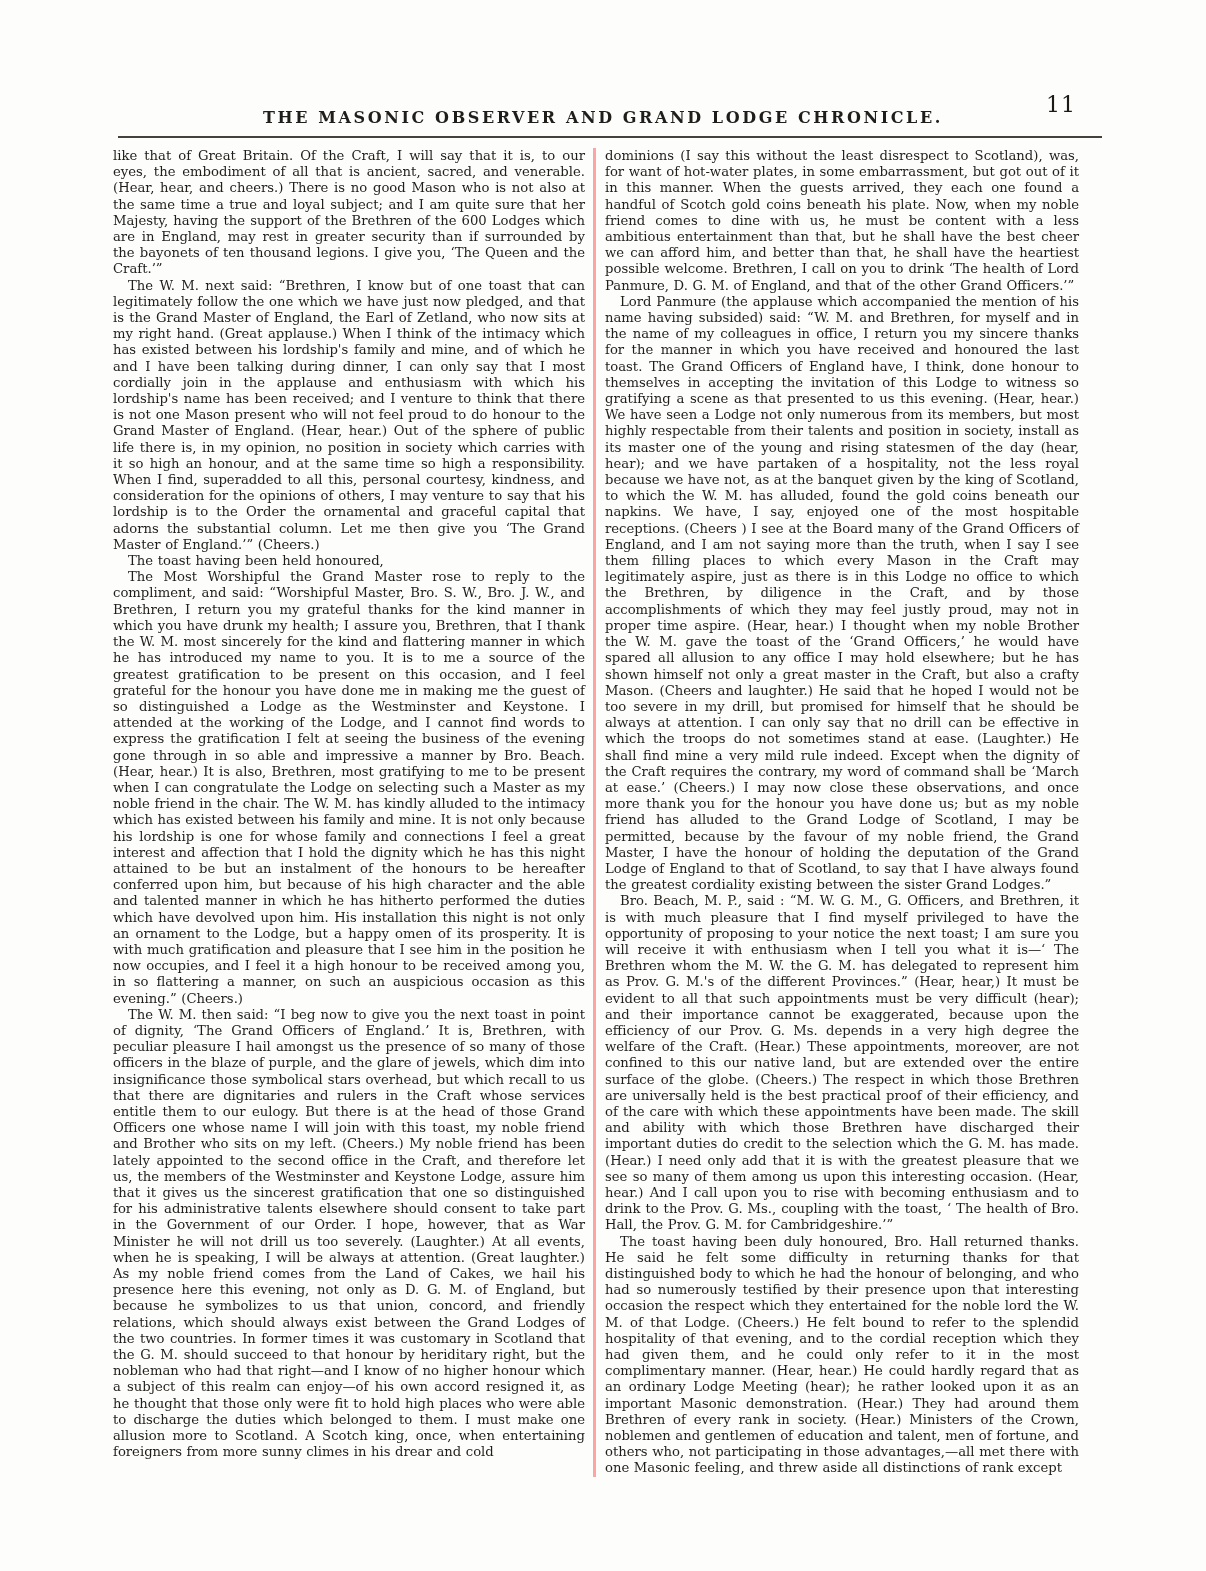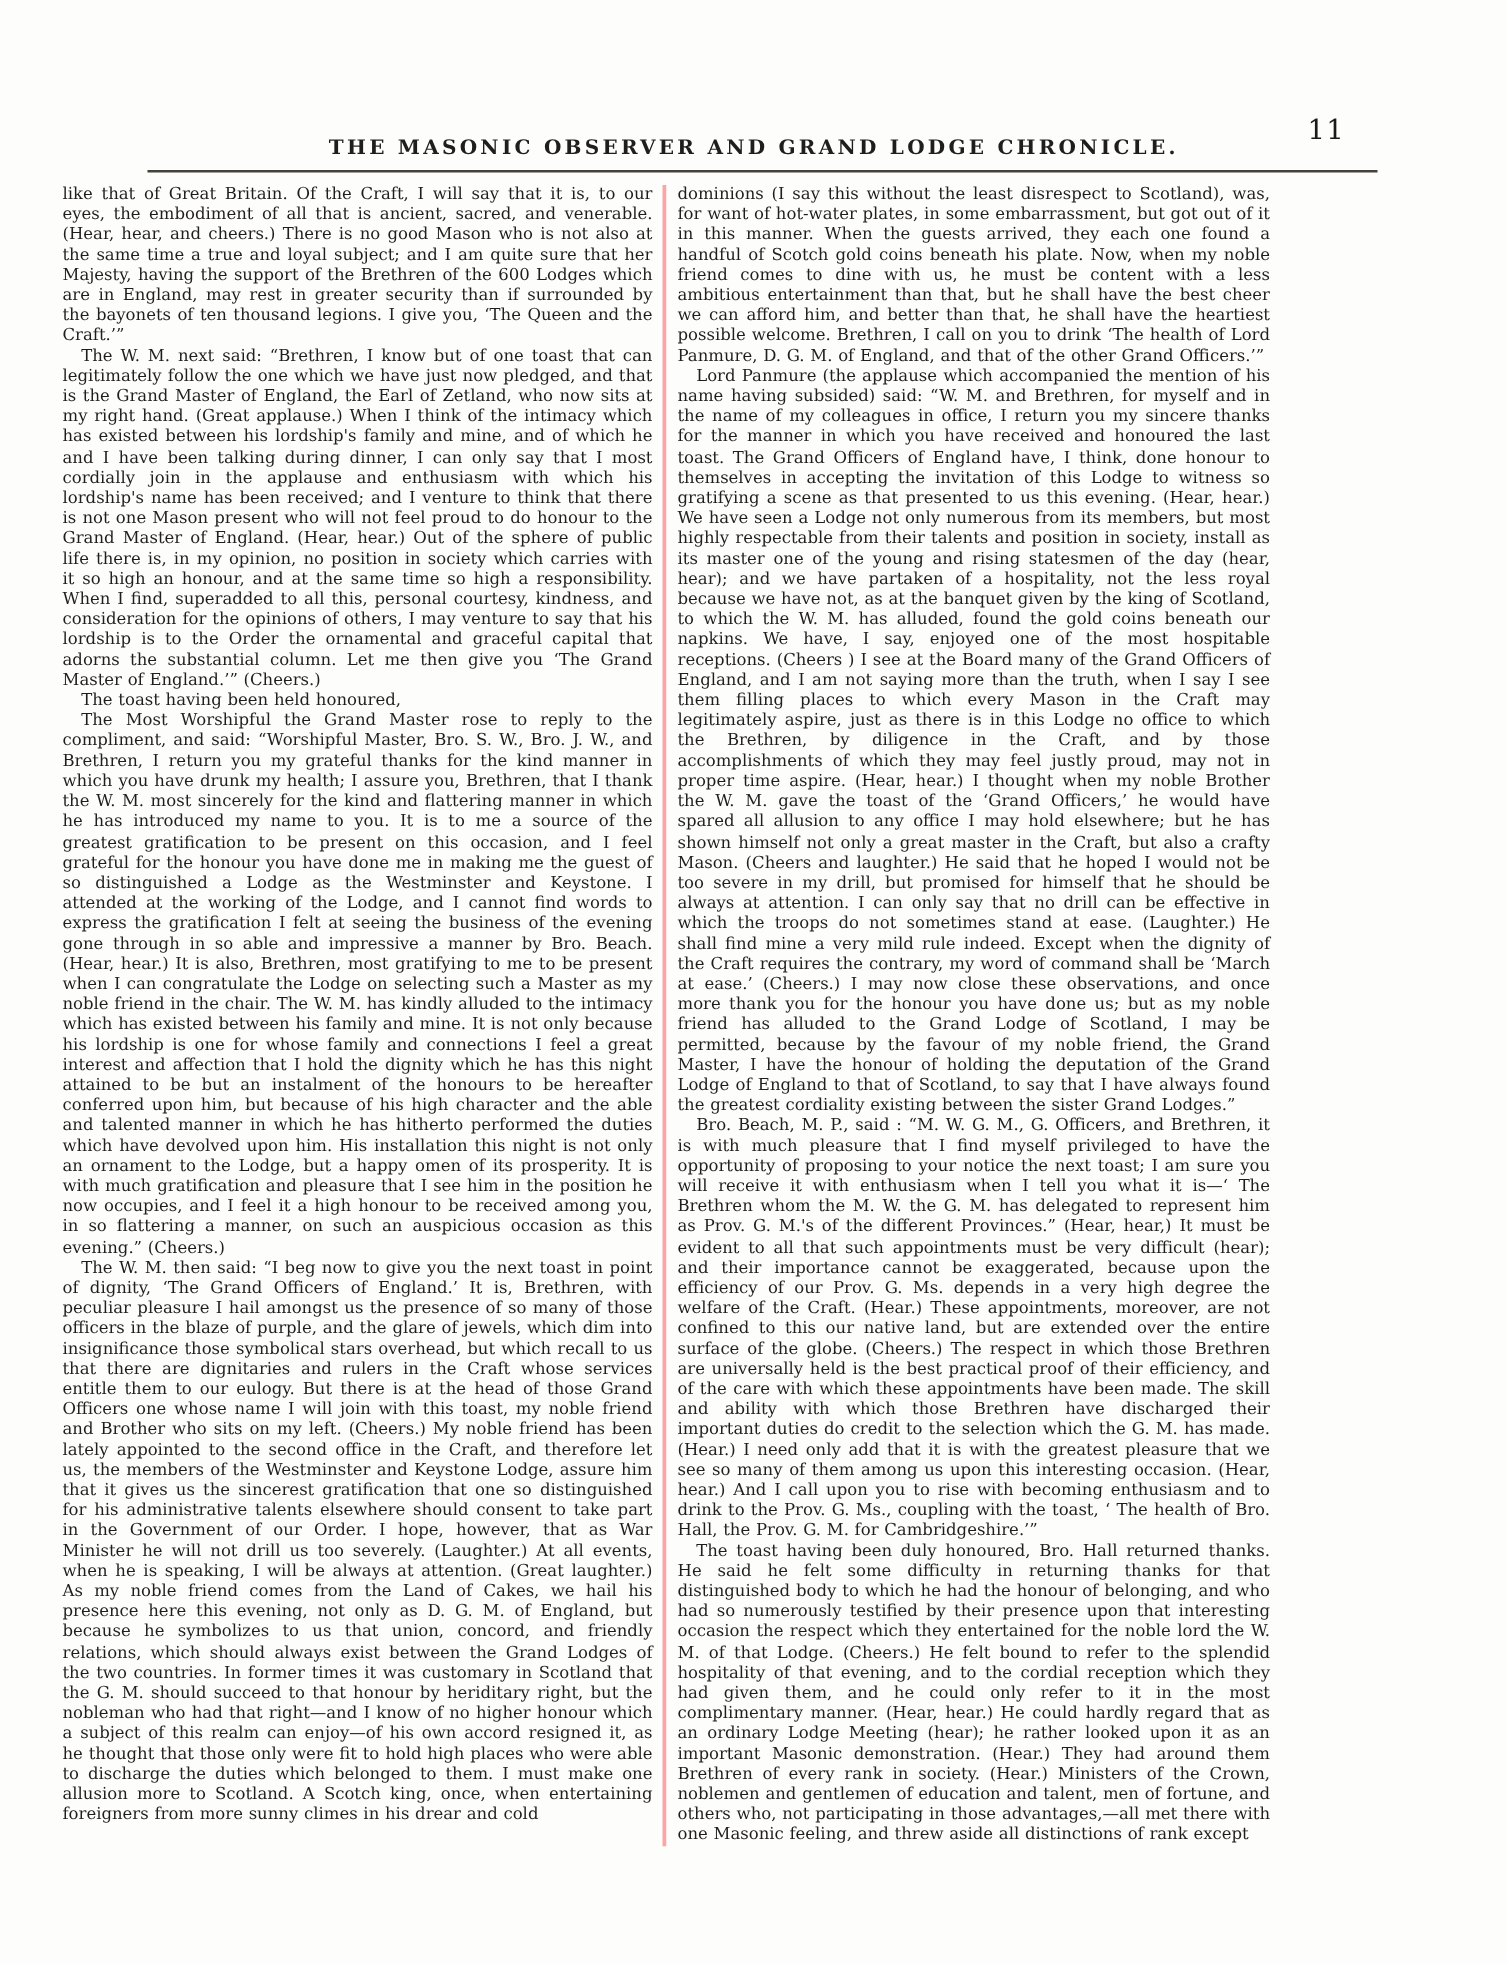--- a/index.html
+++ b/index.html
@@ -38,21 +38,22 @@
 
   .rule {
     border-top: 2px solid #45423c;
     margin: 9px 104px 0 118px;
     height: 0;
   }
 
   .columns {
     display: flex;
     align-items: stretch;
-    margin: 10px 110px 0 50px;
+    margin: 10px 110px 0 96px;
+    justify-content: center;
   }
   .column { flex: 0 0 auto; }
   .column.left  { width: 480px; padding-right: 8px; }
   .column.right { width: 486px; border-left: 3px solid #fca5a5; padding-left: 9px; }
 
   .para {
     font-size: 13.2px;
     line-height: 16.2px;
     text-align: justify;
     color: #201e1b;

